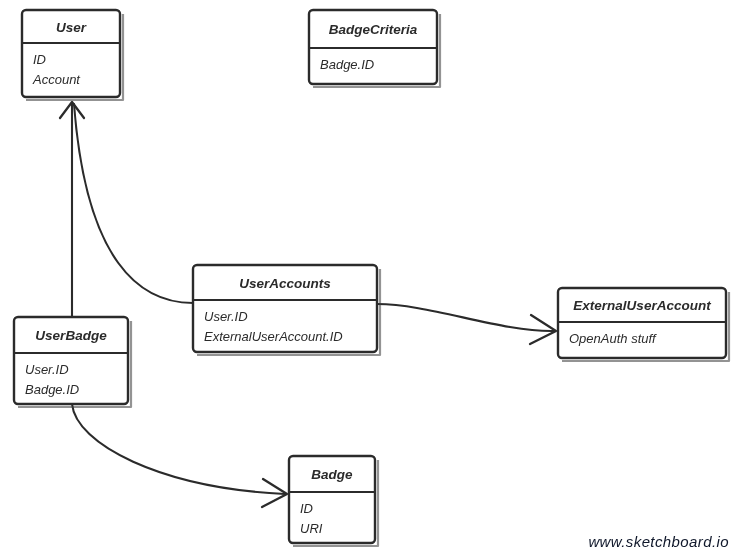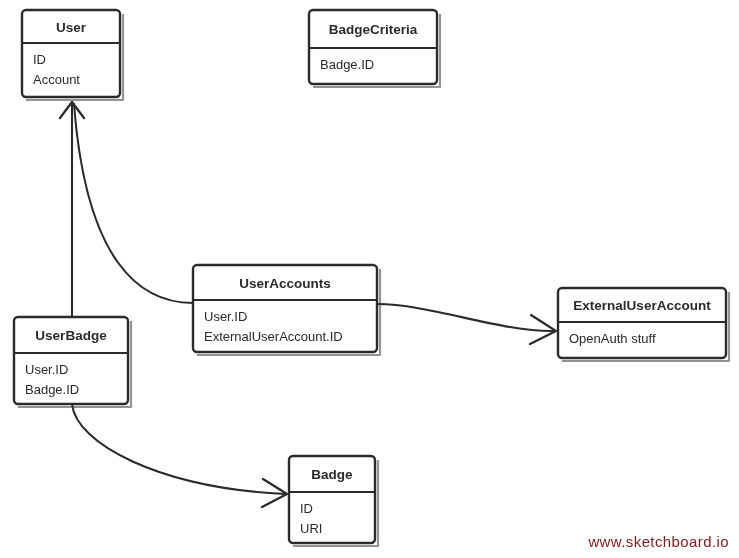--- a/index.html
+++ b/index.html
@@ -7,20 +7,21 @@
     padding: 0;
     background: #ffffff;
   }
   #canvas-root {
     position: relative;
     width: 739px;
     height: 558px;
     background: #ffffff;
     overflow: hidden;
     font-family: "Liberation Sans", sans-serif;
+    font-style: italic;
   }
   #diagram-svg {
     position: absolute;
     left: 0;
     top: 0;
     width: 739px;
     height: 558px;
   }
   .entity-box-rect {
     fill: #ffffff;
@@ -69,21 +70,21 @@
     stroke-width: 2.3;
     stroke-linecap: round;
     stroke-linejoin: round;
   }
   .watermark-text {
     position: absolute;
     right: 10px;
     bottom: 8px;
     font-family: "Liberation Sans", sans-serif;
     font-size: 15px;
-    color: #7f1d1d;
+    color: #0f172a;
     letter-spacing: 0.4px;
     user-select: none;
   }
 </style>
 </head>
 <body>
 
 <div id="canvas-root">
 
   <svg id="diagram-svg" viewBox="0 0 739 558">

